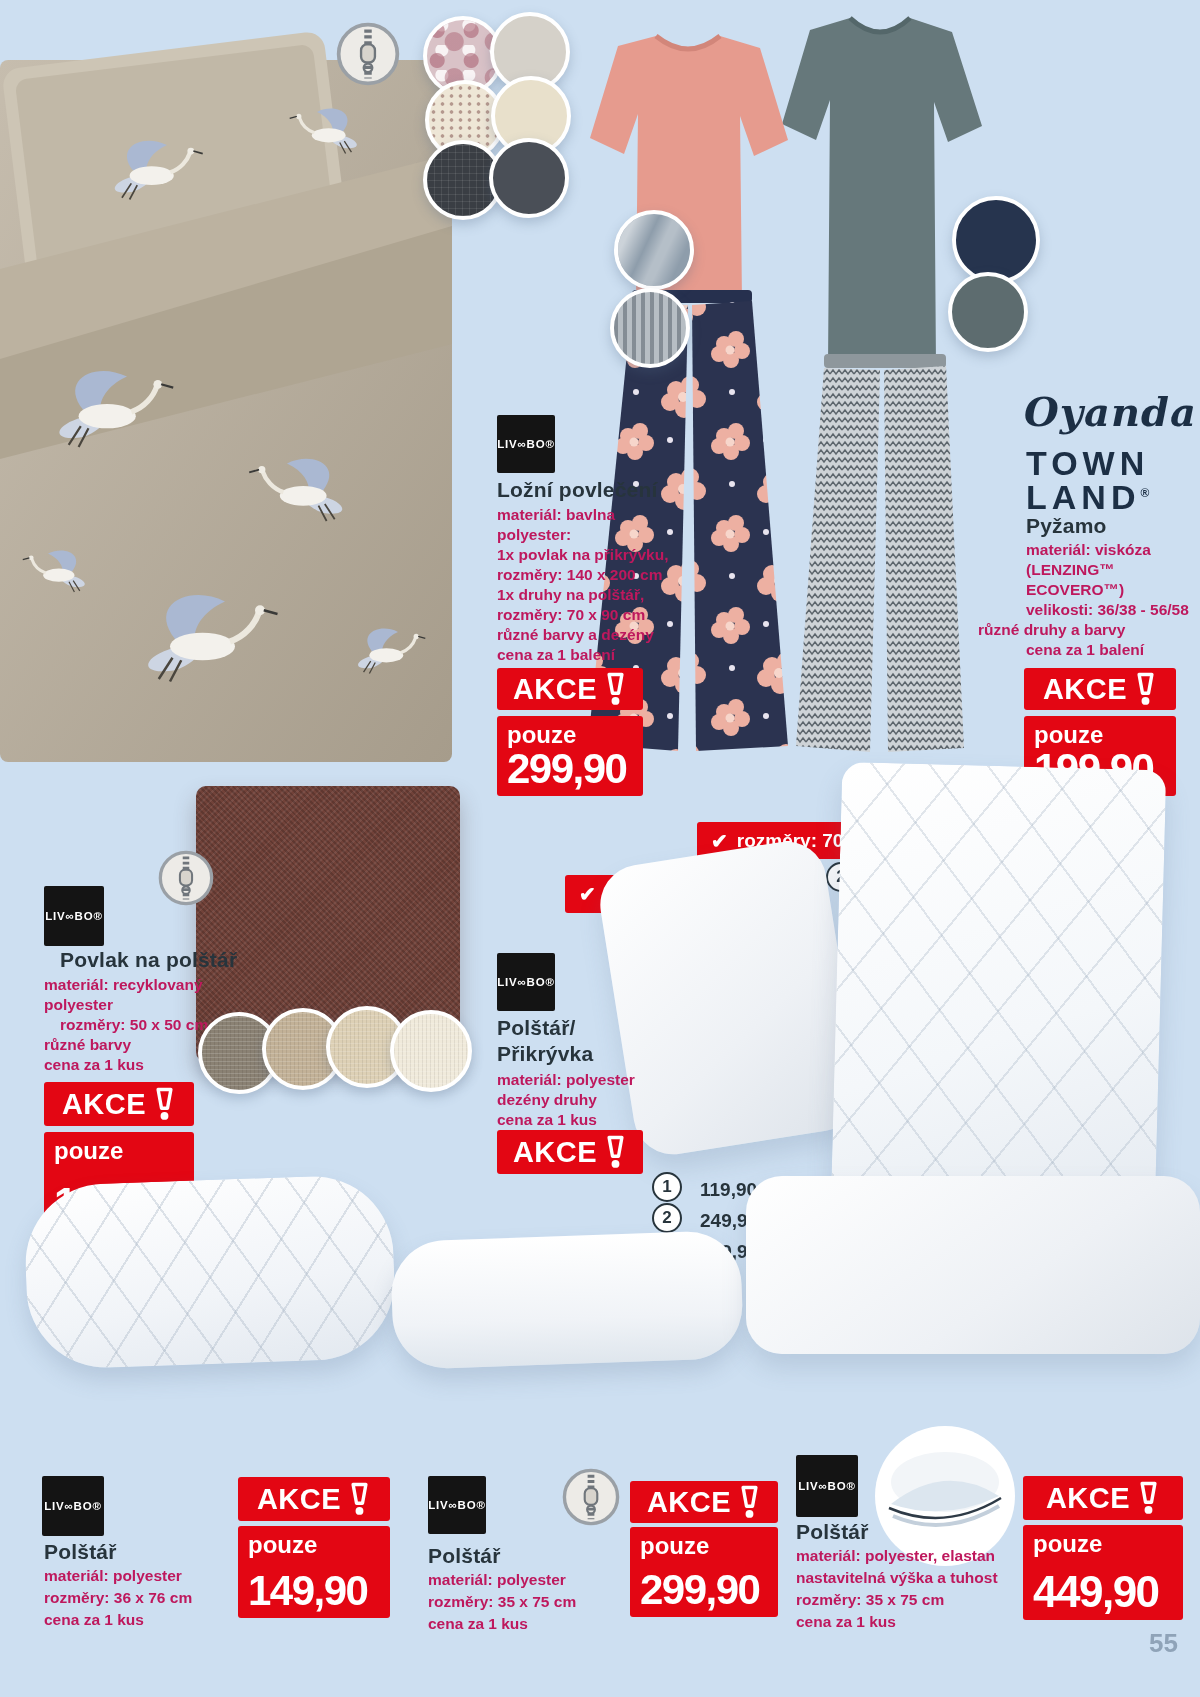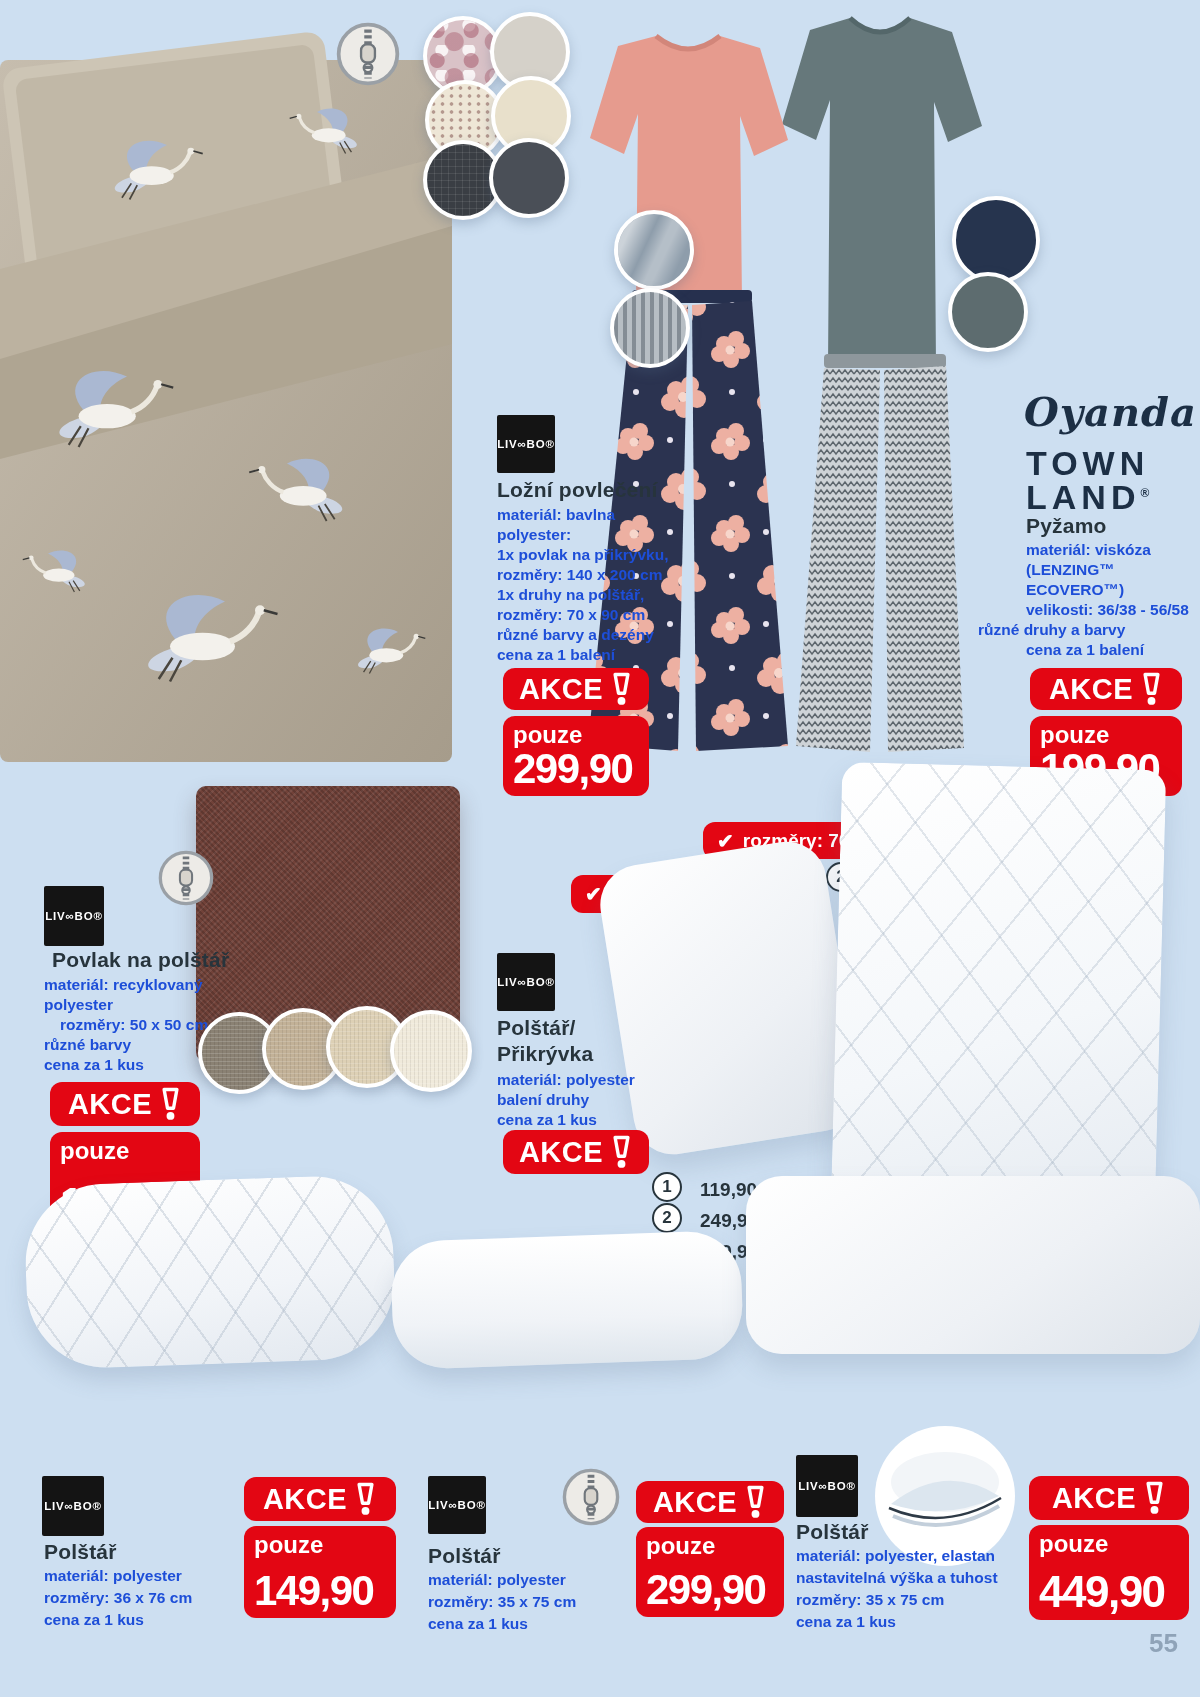--- a/index.html
+++ b/index.html
@@ -3,29 +3,29 @@
 <meta charset="utf-8">
 <style>
   html,body{margin:0;padding:0;}
   body{font-family:"Liberation Sans",sans-serif;background:#9db4c9;}
   #page{position:relative;width:1200px;height:1697px;margin:0 auto;background:#cddff1;overflow:hidden;}
   .abs{position:absolute;}
   .nowrap{white-space:nowrap;}
 
   
   .title{font-size:21px;font-weight:800;color:#27343c;letter-spacing:.2px;}
-  .bl{font-size:15.5px;font-weight:700;color:#1d4ed8;line-height:20px;}
+  .bl{font-size:15.5px;font-weight:700;color:#be185d;line-height:20px;}
   .bold{font-weight:800;}
 
   
   .livbo{background:#141414;color:#fff;display:flex;align-items:center;justify-content:center;
          font-size:11.5px;font-weight:800;letter-spacing:.8px;border-radius:2px;}
 
   
-  .redbox{background:#e30613;border-radius:12px;color:#fff;margin-left:6px;}
+  .redbox{background:#e30613;border-radius:3px;color:#fff;}
   .akce{display:flex;align-items:center;justify-content:center;gap:7px;}
   .akce .aw{font-size:29px;font-weight:800;letter-spacing:.5px;line-height:1;}
   .pricebox{display:flex;flex-direction:column;justify-content:space-between;padding:7px 10px 6px 10px;box-sizing:border-box;}
   .pouze{font-size:24px;font-weight:800;line-height:1;}
   .bigprice{font-size:42px;font-weight:800;letter-spacing:-1.5px;line-height:1;align-self:flex-start;}
   .chk{display:flex;align-items:center;gap:9px;padding:0 14px;font-size:19px;font-weight:800;color:#fff;}
   .chk .cm{font-size:20px;line-height:1;}
 
   
   .numc{background:#fff;border:2.5px solid #27343c;border-radius:50%;display:flex;align-items:center;
@@ -247,21 +247,21 @@
   <div class="abs numc" style="left:640px;top:913px;width:31px;height:31px">1</div>
 
   <div class="abs maroon" style="left:196px;top:786px;width:264px;height:276px"></div>
   <svg class="abs" style="left:158px;top:850px" width="56" height="56" viewBox="0 0 60 60">
       <use href="#zip"></use>
     </svg>
 
   <div class="abs livbo" style="left:44px;top:886px;width:60px;height:60px">
     <span>LIV∞BO®</span>
   </div>
-  <div class="abs title nowrap" style="left:52px;top:948px">Povlak na polštář</div>
+  <div class="abs title nowrap" style="left:60px;top:948px">Povlak na polštář</div>
   <div class="abs bl nowrap" style="left:44px;top:975px">materiál: recyklovaný</div>
   <div class="abs bl nowrap" style="left:44px;top:995px">polyester</div>
   <div class="abs bl nowrap" style="left:60px;top:1015px">rozměry: 50 x 50 cm</div>
   <div class="abs bl nowrap" style="left:44px;top:1035px">různé barvy</div>
   <div class="abs bl bold nowrap" style="left:44px;top:1055px">cena za 1 kus</div>
   <div class="abs redbox akce" style="left:44px;top:1082px;width:150px;height:44px">
     <span class="aw">AKCE</span>
     <svg width="23" height="36" viewBox="0 0 27 40">
         <use href="#excl"></use>
       </svg>
@@ -278,21 +278,21 @@
 
   <div class="abs pillow-soft" style="left:616px;top:852px;width:228px;height:292px;transform:rotate(-9deg)"></div>
   <div class="abs duvet" style="left:836px;top:766px;width:324px;height:488px;transform:rotate(1.5deg)"></div>
 
   <div class="abs livbo" style="left:497px;top:953px;width:58px;height:58px">
     <span>LIV∞BO®</span>
   </div>
   <div class="abs title nowrap" style="left:497px;top:1016px">Polštář/</div>
   <div class="abs title nowrap" style="left:497px;top:1042px">Přikrývka</div>
   <div class="abs bl nowrap" style="left:497px;top:1070px">materiál: polyester</div>
-  <div class="abs bl nowrap" style="left:497px;top:1090px">balení druhy</div>
+  <div class="abs bl nowrap" style="left:497px;top:1090px">dezény druhy</div>
   <div class="abs bl bold nowrap" style="left:497px;top:1110px">cena za 1 kus</div>
   <div class="abs redbox akce" style="left:497px;top:1130px;width:146px;height:44px">
     <span class="aw">AKCE</span>
     <svg width="23" height="36" viewBox="0 0 27 40">
         <use href="#excl"></use>
       </svg>
   </div>
 
   <div class="abs numc" style="left:652px;top:1172px;width:30px;height:30px">1</div>
   <div class="abs vprice nowrap" style="left:700px;top:1179px">119,90</div>

